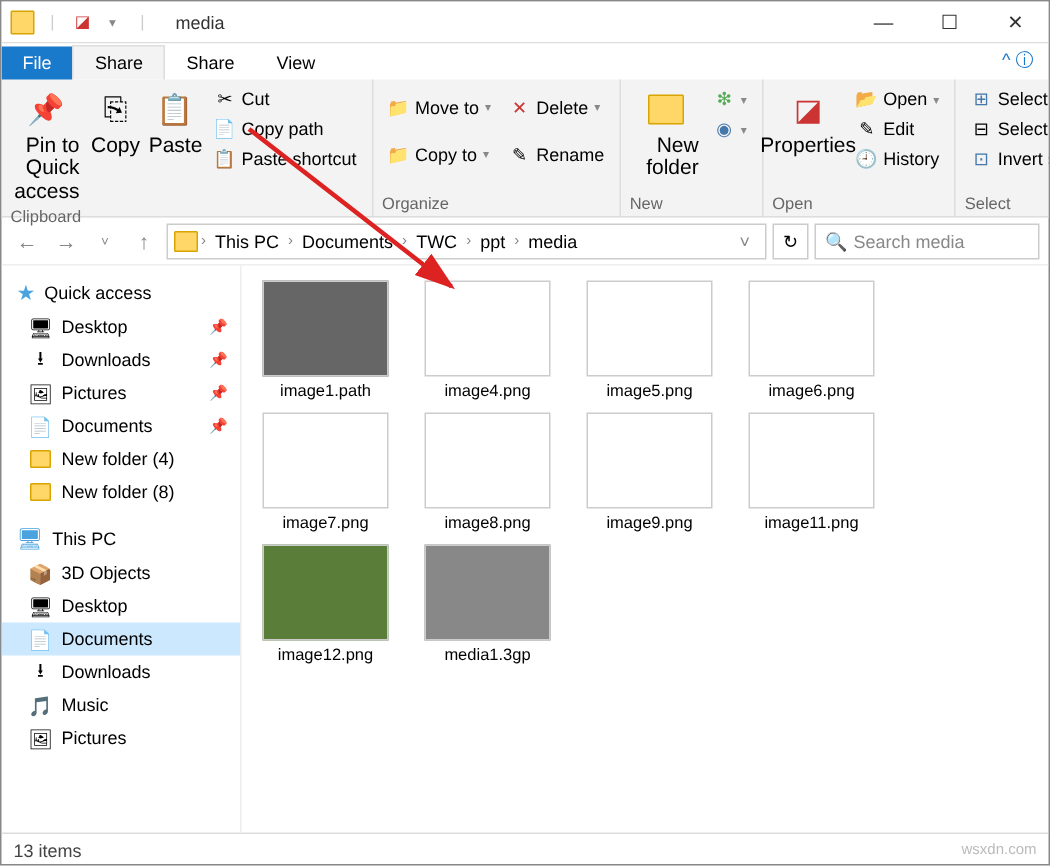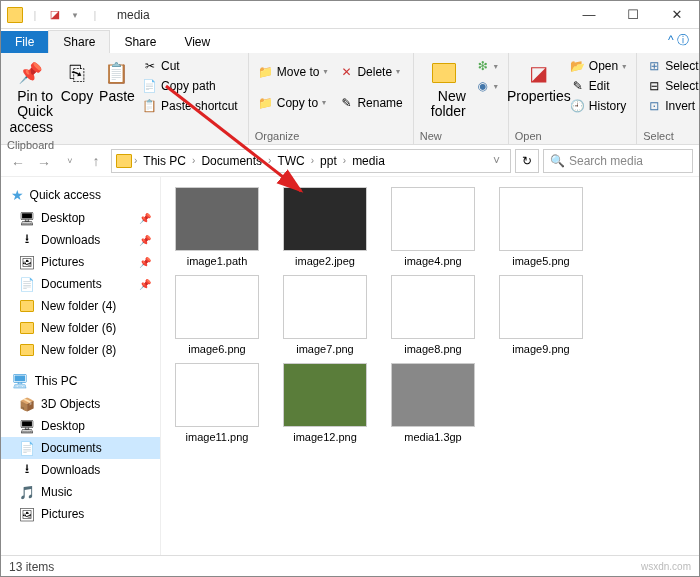--- a/index.html
+++ b/index.html
@@ -268,26 +268,20 @@
         <div class="sbitem">
           <span class="ico">
             <span class="folder-ico"></span>
           </span>
           <span>New folder (4)</span>
         </div>
         <div class="sbitem">
           <span class="ico">
             <span class="folder-ico"></span>
           </span>
-          <span>New folder (6)</span>
-        </div>
-        <div class="sbitem">
-          <span class="ico">
-            <span class="folder-ico"></span>
-          </span>
           <span>New folder (8)</span>
         </div>
       </div>
     <div style="height:8px"></div>
     <div class="sbhead">
         <span class="pc">🖥</span>
         <span>This PC</span>
       </div>
     <div id="pc-list">
         <div class="sbitem">
@@ -314,24 +308,20 @@
           <span class="ico">🖼</span>
           <span>Pictures</span>
         </div>
       </div>
   </div>
   <div class="content">
     <div class="grid" id="file-grid">
         <div class="item">
           <div class="thumb" style="background: rgb(102, 102, 102);"></div>
           <div class="name">image1.path</div>
-        </div>
-        <div class="item">
-          <div class="thumb" style="background: rgb(42, 42, 42);"></div>
-          <div class="name">image2.jpeg</div>
         </div>
         <div class="item">
           <div class="thumb" style="background: rgb(255, 255, 255);"></div>
           <div class="name">image4.png</div>
         </div>
         <div class="item">
           <div class="thumb" style="background: rgb(255, 255, 255);"></div>
           <div class="name">image5.png</div>
         </div>
         <div class="item">

